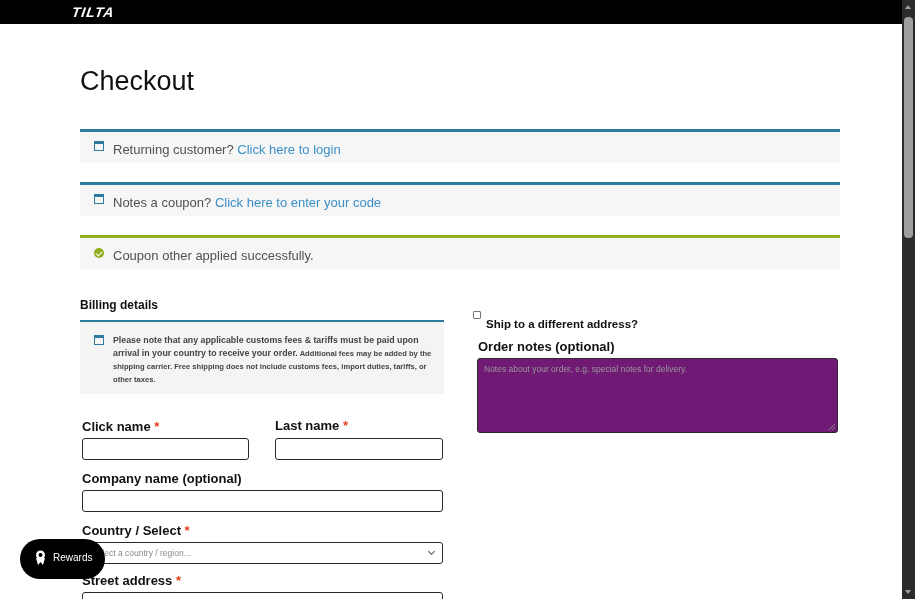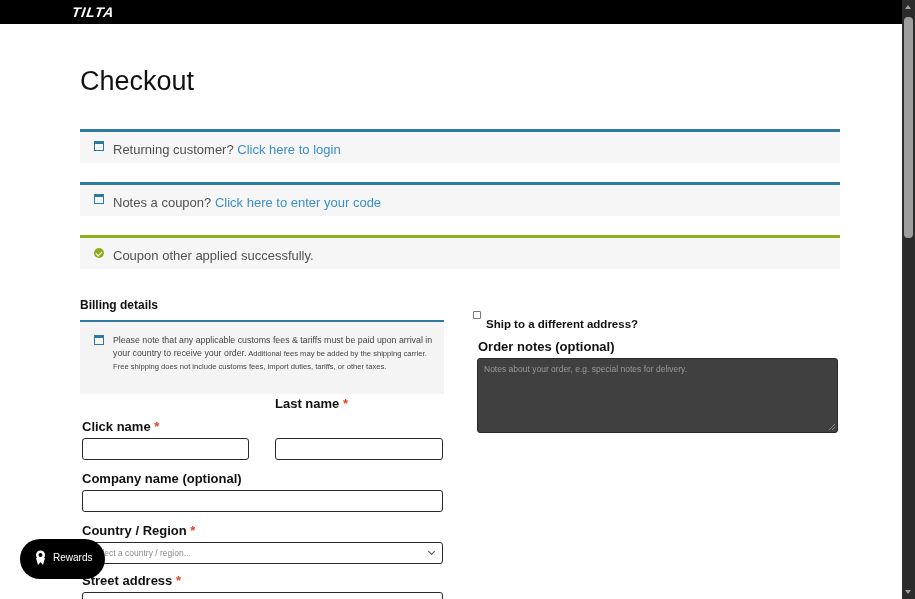--- a/index.html
+++ b/index.html
@@ -10,31 +10,31 @@
   .notice { position: absolute; left: 80px; width: 760px; height: 34px; background: #f6f6f6; border-top: 3px solid #2f7ba0; font-size: 13px; color: #515151; }
   .notice .txt { position: absolute; left: 33px; top: 10px; }
   .notice a { color: #3b8fc7; text-decoration: none; }
   .notice.success { border-top-color: #8fae1b; }
   .ic-cal { position: absolute; left: 14px; top: 9px; width: 10px; height: 10px; border: 1.5px solid #2f7ba0; border-top-width: 3px; }
   .ic-check { position: absolute; left: 14px; top: 10px; width: 10px; height: 10px; border-radius: 50%; background: #8fae1b; }
   .ic-check::after { content: ""; position: absolute; left: 3px; top: 1.5px; width: 3px; height: 5px; border-right: 1.5px solid #fff; border-bottom: 1.5px solid #fff; transform: rotate(45deg); }
   .billing-title { position: absolute; left: 80px; top: 298px; font-size: 12px; color: #111; }
   .info-box { position: absolute; left: 80px; top: 320px; width: 364px; height: 74px; background: #f4f4f4; border-top: 2px solid #2f7ba0; }
   .info-box .ic-cal { top: 13px; }
-  .info-text { position: absolute; left: 33px; top: 12px; width: 320px; font-size: 8.8px; line-height: 13px; color: #444; font-weight: 400; }
+  .info-text { position: absolute; left: 33px; top: 12px; width: 320px; font-size: 8.8px; line-height: 13px; color: #444; font-weight: 700; }
   .info-text .small { font-size: 7.6px; }
   .lbl { position: absolute; font-size: 13px; font-weight: 700; color: #111; }
   .req { color: #e2401c; }
   .input { position: absolute; height: 22px; border: 1px solid #2a2a2a; border-radius: 3px; background: #fff; }
   .select-ph { position: absolute; left: 9px; top: 5px; font-size: 8.5px; color: #8a8a8a; }
   .chev { position: absolute; right: 8px; top: 6px; width: 5px; height: 5px; border-right: 1.2px solid #555; border-bottom: 1.2px solid #555; transform: rotate(45deg); }
   .ship { position: absolute; left: 473px; top: 306px; font-size: 11.5px; font-weight: 700; color: #111; }
   .ship .cb { position: absolute; left: 0; top: 5px; width: 8px; height: 8px; border: 1px solid #777; border-radius: 1px; background: #fff; }
   .ship span.t { position: absolute; left: 13px; top: 0; white-space: nowrap; margin-top: 12px; }
-  .textarea { position: absolute; left: 477px; top: 358px; width: 361px; height: 75px; border: 1px solid #2a2a2a; border-radius: 3px; background: #404040; }
+  .textarea { position: absolute; left: 477px; top: 358px; width: 361px; height: 75px; border: 1px solid #2a2a2a; border-radius: 3px; background: #701a75; }
   .textarea .ph { position: absolute; left: 6px; top: 5px; font-size: 8.5px; color: #999; }
   .resize { position: absolute; right: 2px; bottom: 2px; width: 6px; height: 6px; background: linear-gradient(135deg, transparent 45%, #888 45%, #888 55%, transparent 55%, transparent 70%, #888 70%, #888 80%, transparent 80%); }
   .rewards { position: absolute; left: 20px; top: 539px; width: 85px; height: 40px; background: #000000; border-radius: 20px; color: #fff; font-size: 10px; }
   .rewards .t { position: absolute; left: 33px; top: 13px; }
   .rw-ic { position: absolute; left: 15px; top: 11px; width: 11px; height: 16px; }
   .scrollbar { position: absolute; left: 902px; top: 0; width: 13px; height: 599px; background: #2b2b2b; }
   .sb-up, .sb-down { position: absolute; left: 3px; width: 0; height: 0; border-left: 3.5px solid transparent; border-right: 3.5px solid transparent; }
   .sb-up { top: 5px; border-bottom: 4px solid #a0a0a0; }
   .sb-down { bottom: 5px; border-top: 4px solid #a0a0a0; }
   .sb-thumb { position: absolute; left: 2px; top: 17px; width: 9px; height: 221px; background: #9e9e9e; border-radius: 4px; }
@@ -66,27 +66,27 @@
 <h3 class="billing-title">Billing details</h3>
 
 <div class="info-box">
   <span class="ic-cal"></span>
   <div class="info-text"><span>Please note that any applicable customs fees &amp; tariffs must be paid upon arrival in your country to receive your order.</span><span class="small"> Additional fees may be added by the shipping carrier. Free shipping does not include customs fees, import duties, tariffs, or other taxes.</span></div>
 </div>
 
 <label class="lbl" style="left:82px; top:419px;"><span>Click name</span> <span class="req">*</span></label>
 <div class="input" style="left:82px; top:438px; width:167px;"></div>
 
-<label class="lbl" style="left:275px; top:396px;"><span>Last name</span> <span class="req">*</span></label>
+<label class="lbl" style="left:275px; top:418px;"><span>Last name</span> <span class="req">*</span></label>
 <div class="input" style="left:275px; top:438px; width:168px;"></div>
 
 <label class="lbl" style="left:82px; top:471px;">Company name (optional)</label>
 <div class="input" style="left:82px; top:490px; width:361px;"></div>
 
-<label class="lbl" style="left:82px; top:523px;"><span>Country / Region</span> <span class="req">*</span></label>
+<label class="lbl" style="left:82px; top:523px;"><span>Country / Select</span> <span class="req">*</span></label>
 <div class="input" style="left:82px; top:542px; width:361px;">
   <span class="select-ph">Select a country / region...</span>
   <span class="chev"></span>
 </div>
 
 <label class="lbl" style="left:82px; top:573px;"><span>Street address</span> <span class="req">*</span></label>
 <div class="input" style="left:82px; top:592px; width:361px;"></div>
 
 <div class="ship">
   <span class="cb"></span>

